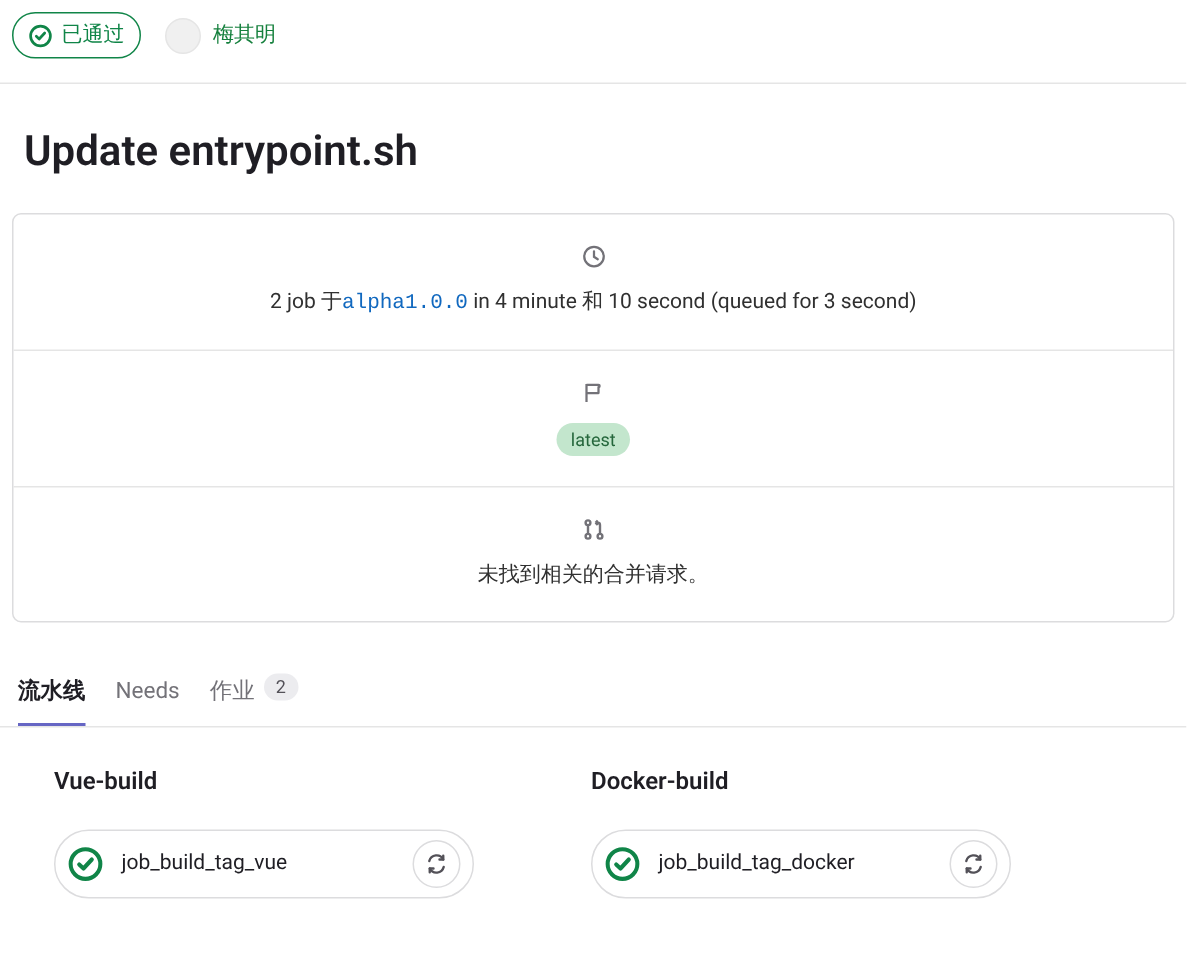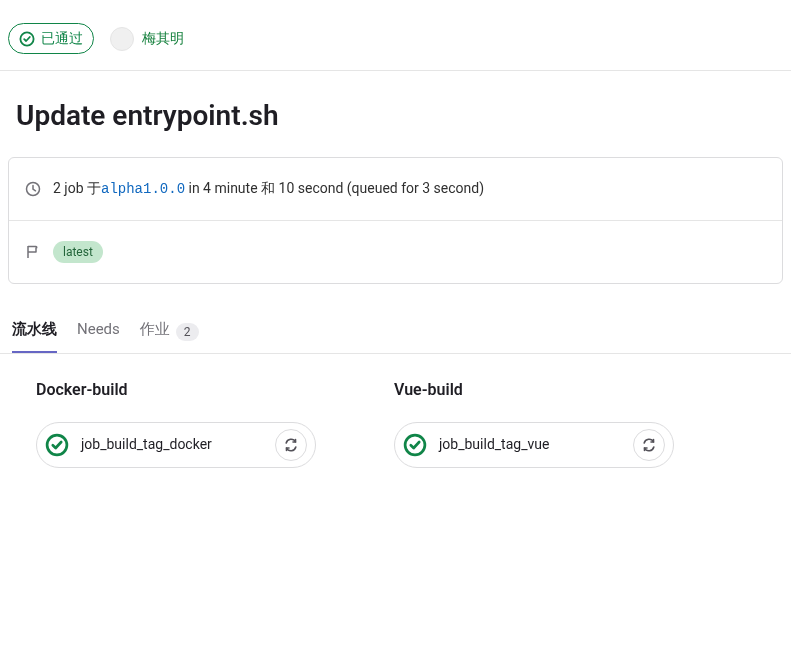--- a/index.html
+++ b/index.html
@@ -8,21 +8,21 @@
   color: #303030;
   background: #fff;
   width: 791px;
   font-size: 14px;
   line-height: 1.5;
 }
 .header-row {
   display: flex;
   align-items: center;
   gap: 16px;
-  padding: 23px 8px 16px;
+  padding: 8px 8px 16px;
   border-bottom: 1px solid #e5e5e5;
 }
 .status-badge {
   display: inline-flex;
   align-items: center;
   gap: 6px;
   padding: 4px 10px;
   border: 1px solid #108548;
   border-radius: 16px;
   color: #108548;
@@ -45,20 +45,21 @@
 .info-card {
   border: 1px solid #dcdcde;
   border-radius: 6px;
   margin: 0 8px;
 }
 .info-row {
   display: flex;
   align-items: center;
   gap: 12px;
   padding: 20px 16px;
+  flex-direction: column;
 }
 .info-row + .info-row { border-top: 1px solid #e5e5e5; gap: 12px; }
 .info-row svg.row-icon { width: 16px; height: 16px; flex-shrink: 0; color: #737278; }
 .ref-link, .commit-sha {
   font-family: "SFMono-Regular", Consolas, "Liberation Mono", monospace;
   color: #1068bf; font-size: 14px;
 }
 .tag-latest {
   display: inline-block;
   background: #c3e6cd;
@@ -77,21 +78,21 @@
   align-items: center;
   gap: 20px;
   padding: 24px 12px 0;
   border-bottom: 1px solid #e5e5e5;
 }
 .tab {
   padding: 10px 0 12px;
   color: #737278;
   cursor: pointer;
   display: inline-flex;
-  align-items: flex-end;
+  align-items: flex-start;
   gap: 6px;
   font-size: 15px;
 }
 .tab.active {
   color: #1f1e24;
   font-weight: 600;
   box-shadow: inset 0 -2px 0 #6666c4;
 }
 .tab .count {
   background: #ececef;
@@ -166,65 +167,74 @@
   </div>
 
   <div class="info-row">
     <svg class="row-icon" viewBox="0 0 16 16" fill="none" stroke="currentColor" stroke-width="1.5">
       <path d="M3 2 V14 M3 2.5 H11 C12 2.5 12 4 11 4 L11 8 H3" stroke-linejoin="round"></path>
     </svg>
     <span class="tag-latest">latest</span>
   </div>
 
 
+  <div class="info-row">
+    <svg class="row-icon" viewBox="0 0 16 16" fill="none" stroke="currentColor" stroke-width="1.6">
+      <circle cx="4" cy="3.5" r="1.6"></circle>
+      <circle cx="4" cy="12.5" r="1.6"></circle>
+      <circle cx="12" cy="12.5" r="1.6"></circle>
+      <path d="M4 5.2 V10.8 M9 3.5 H10.5 C11.5 3.5 12 4 12 5 V10.8 M9 3.5 L10.5 2 M9 3.5 L10.5 5"></path>
+    </svg>
+    <span>未找到相关的合并请求。</span>
+  </div>
 
 </div>
 
 <div class="tabs">
   <div class="tab active">
     <span>流水线</span>
   </div>
   <div class="tab">
     <span>Needs</span>
   </div>
   <div class="tab">
     <span>作业</span>
     <span class="count">2</span>
   </div>
 </div>
 
 <div class="stages">
+
+  <div class="stage">
+    <div class="stage-name">Vue-build</div>
+    <div class="job-pill">
+      <svg class="status-circle" viewBox="0 0 16 16" fill="none" stroke="#108548" stroke-width="1.8">
+        <circle cx="8" cy="8" r="6.6"></circle>
+        <path d="M5.2 8.2 L7.1 10 L10.8 6" stroke-linecap="round" stroke-linejoin="round"></path>
+      </svg>
+      <span class="job-name">job_build_tag_vue</span>
+      <button class="retry-btn">
+        <svg viewBox="0 0 16 16" fill="none" stroke="currentColor" stroke-width="1.6">
+          <path d="M3.2 6 A5 5 0 0 1 12.5 5 M12.8 10 A5 5 0 0 1 3.5 11" stroke-linecap="round"></path>
+          <path d="M12.5 2.5 V5 H10 M3.5 13.5 V11 H6" stroke-linecap="round" stroke-linejoin="round"></path>
+        </svg>
+      </button>
+    </div>
+  </div>
 
   <div class="stage">
     <div class="stage-name">Docker-build</div>
     <div class="job-pill">
       <svg class="status-circle" viewBox="0 0 16 16" fill="none" stroke="#108548" stroke-width="1.8">
         <circle cx="8" cy="8" r="6.6"></circle>
         <path d="M5.2 8.2 L7.1 10 L10.8 6" stroke-linecap="round" stroke-linejoin="round"></path>
       </svg>
       <span class="job-name">job_build_tag_docker</span>
       <button class="retry-btn">
         <svg viewBox="0 0 16 16" fill="none" stroke="currentColor" stroke-width="1.6">
           <path d="M3.2 6 A5 5 0 0 1 12.5 5 M12.8 10 A5 5 0 0 1 3.5 11" stroke-linecap="round"></path>
           <path d="M12.5 2.5 V5 H10 M3.5 13.5 V11 H6" stroke-linecap="round" stroke-linejoin="round"></path>
         </svg>
       </button>
     </div>
   </div>
 
-  <div class="stage">
-    <div class="stage-name">Vue-build</div>
-    <div class="job-pill">
-      <svg class="status-circle" viewBox="0 0 16 16" fill="none" stroke="#108548" stroke-width="1.8">
-        <circle cx="8" cy="8" r="6.6"></circle>
-        <path d="M5.2 8.2 L7.1 10 L10.8 6" stroke-linecap="round" stroke-linejoin="round"></path>
-      </svg>
-      <span class="job-name">job_build_tag_vue</span>
-      <button class="retry-btn">
-        <svg viewBox="0 0 16 16" fill="none" stroke="currentColor" stroke-width="1.6">
-          <path d="M3.2 6 A5 5 0 0 1 12.5 5 M12.8 10 A5 5 0 0 1 3.5 11" stroke-linecap="round"></path>
-          <path d="M12.5 2.5 V5 H10 M3.5 13.5 V11 H6" stroke-linecap="round" stroke-linejoin="round"></path>
-        </svg>
-      </button>
-    </div>
-  </div>
-
 </div>
 
 </body></html>

